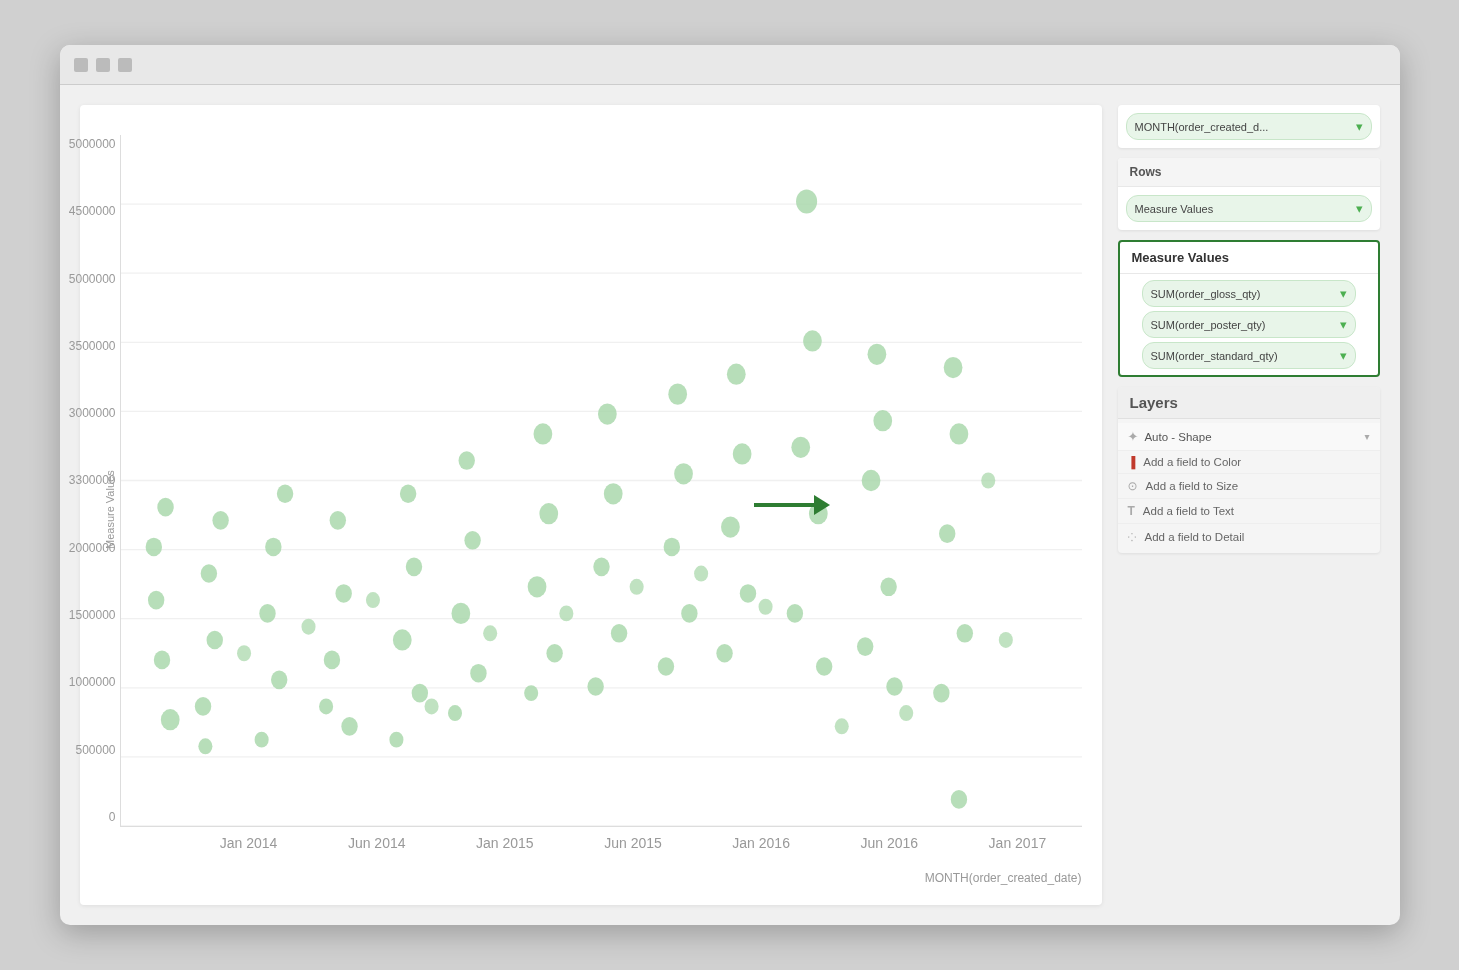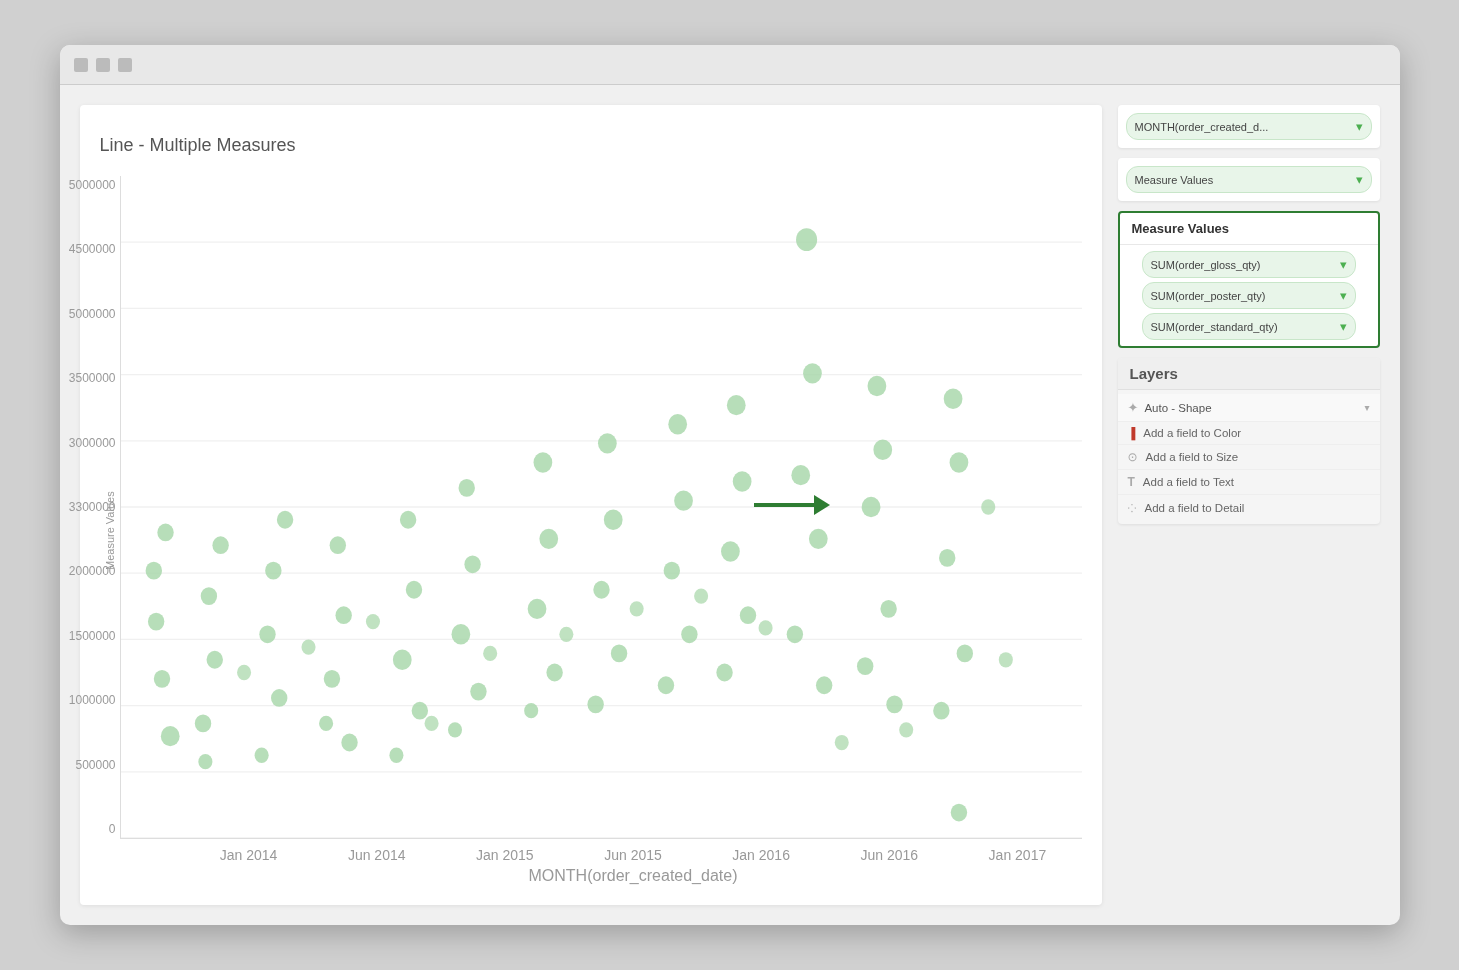--- a/index.html
+++ b/index.html
@@ -103,24 +103,24 @@
       padding: 2px 0;
     }
     .x-labels {
       display: flex;
       justify-content: space-around;
       padding: 4px 0 0 0;
       font-size: 14px;
       color: #999;
     }
     .x-axis-label {
-      text-align: center;
-      font-size: 16px;
+      text-align: right;
+      font-size: 12px;
       color: #999;
-      margin-top: 4px;
+      margin-top: 20px;
     }
     
     .dots-svg {
       position: absolute;
       top: 0; left: 0; right: 0; bottom: 0;
       width: 100%;
       height: 100%;
     }
     
     .right-panel {
@@ -258,21 +258,20 @@
 
   <div class="title-bar">
     <div class="title-btn"></div>
     <div class="title-btn"></div>
     <div class="title-btn"></div>
   </div>
 
   <div class="content-area">
 
     <div class="chart-panel">
-      <div class="chart-title">Line - Multiple Measures</div>
 
       <div class="chart-body">
         <div class="y-axis-label">Measure Values</div>
 
         <div class="chart-main">
           <div class="chart-canvas-area">
 
             <div class="y-labels">
               <span>5000000</span>
               <span>4500000</span>
@@ -421,20 +420,21 @@
       <div class="panel-section">
         <div class="section-body">
           <div class="field-pill">
             <span>MONTH(order_created_d...</span>
             <span class="pill-arrow">▾</span>
           </div>
         </div>
       </div>
 
       <div class="panel-section">
+        <div class="section-header">Rows</div>
         <div class="section-body">
           <div class="field-pill">
             <span>Measure Values</span>
             <span class="pill-arrow">▾</span>
           </div>
         </div>
       </div>
 
       <div class="measure-values-box">
         <div class="mv-header">Measure Values</div>

